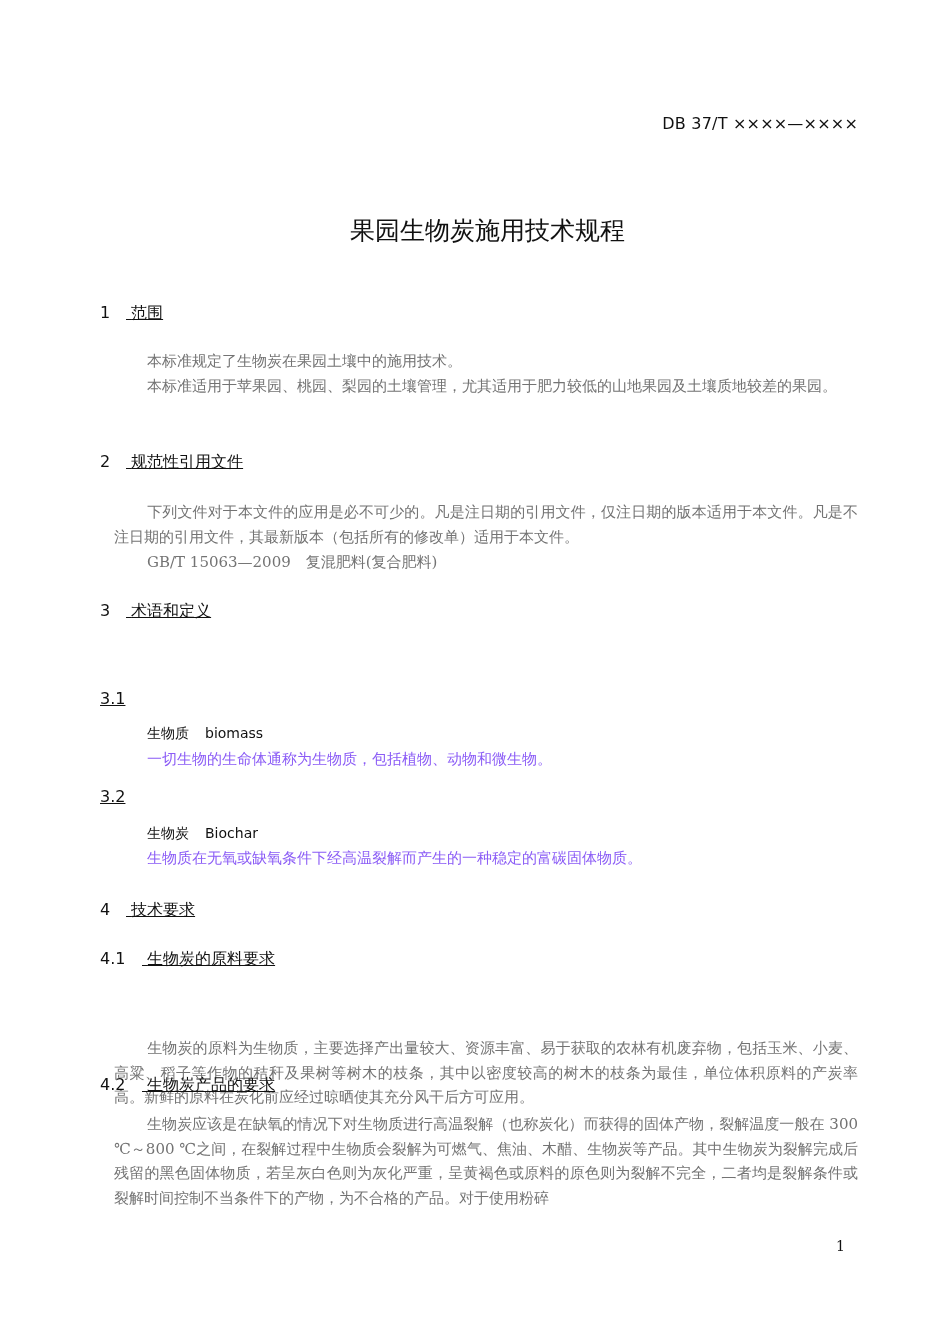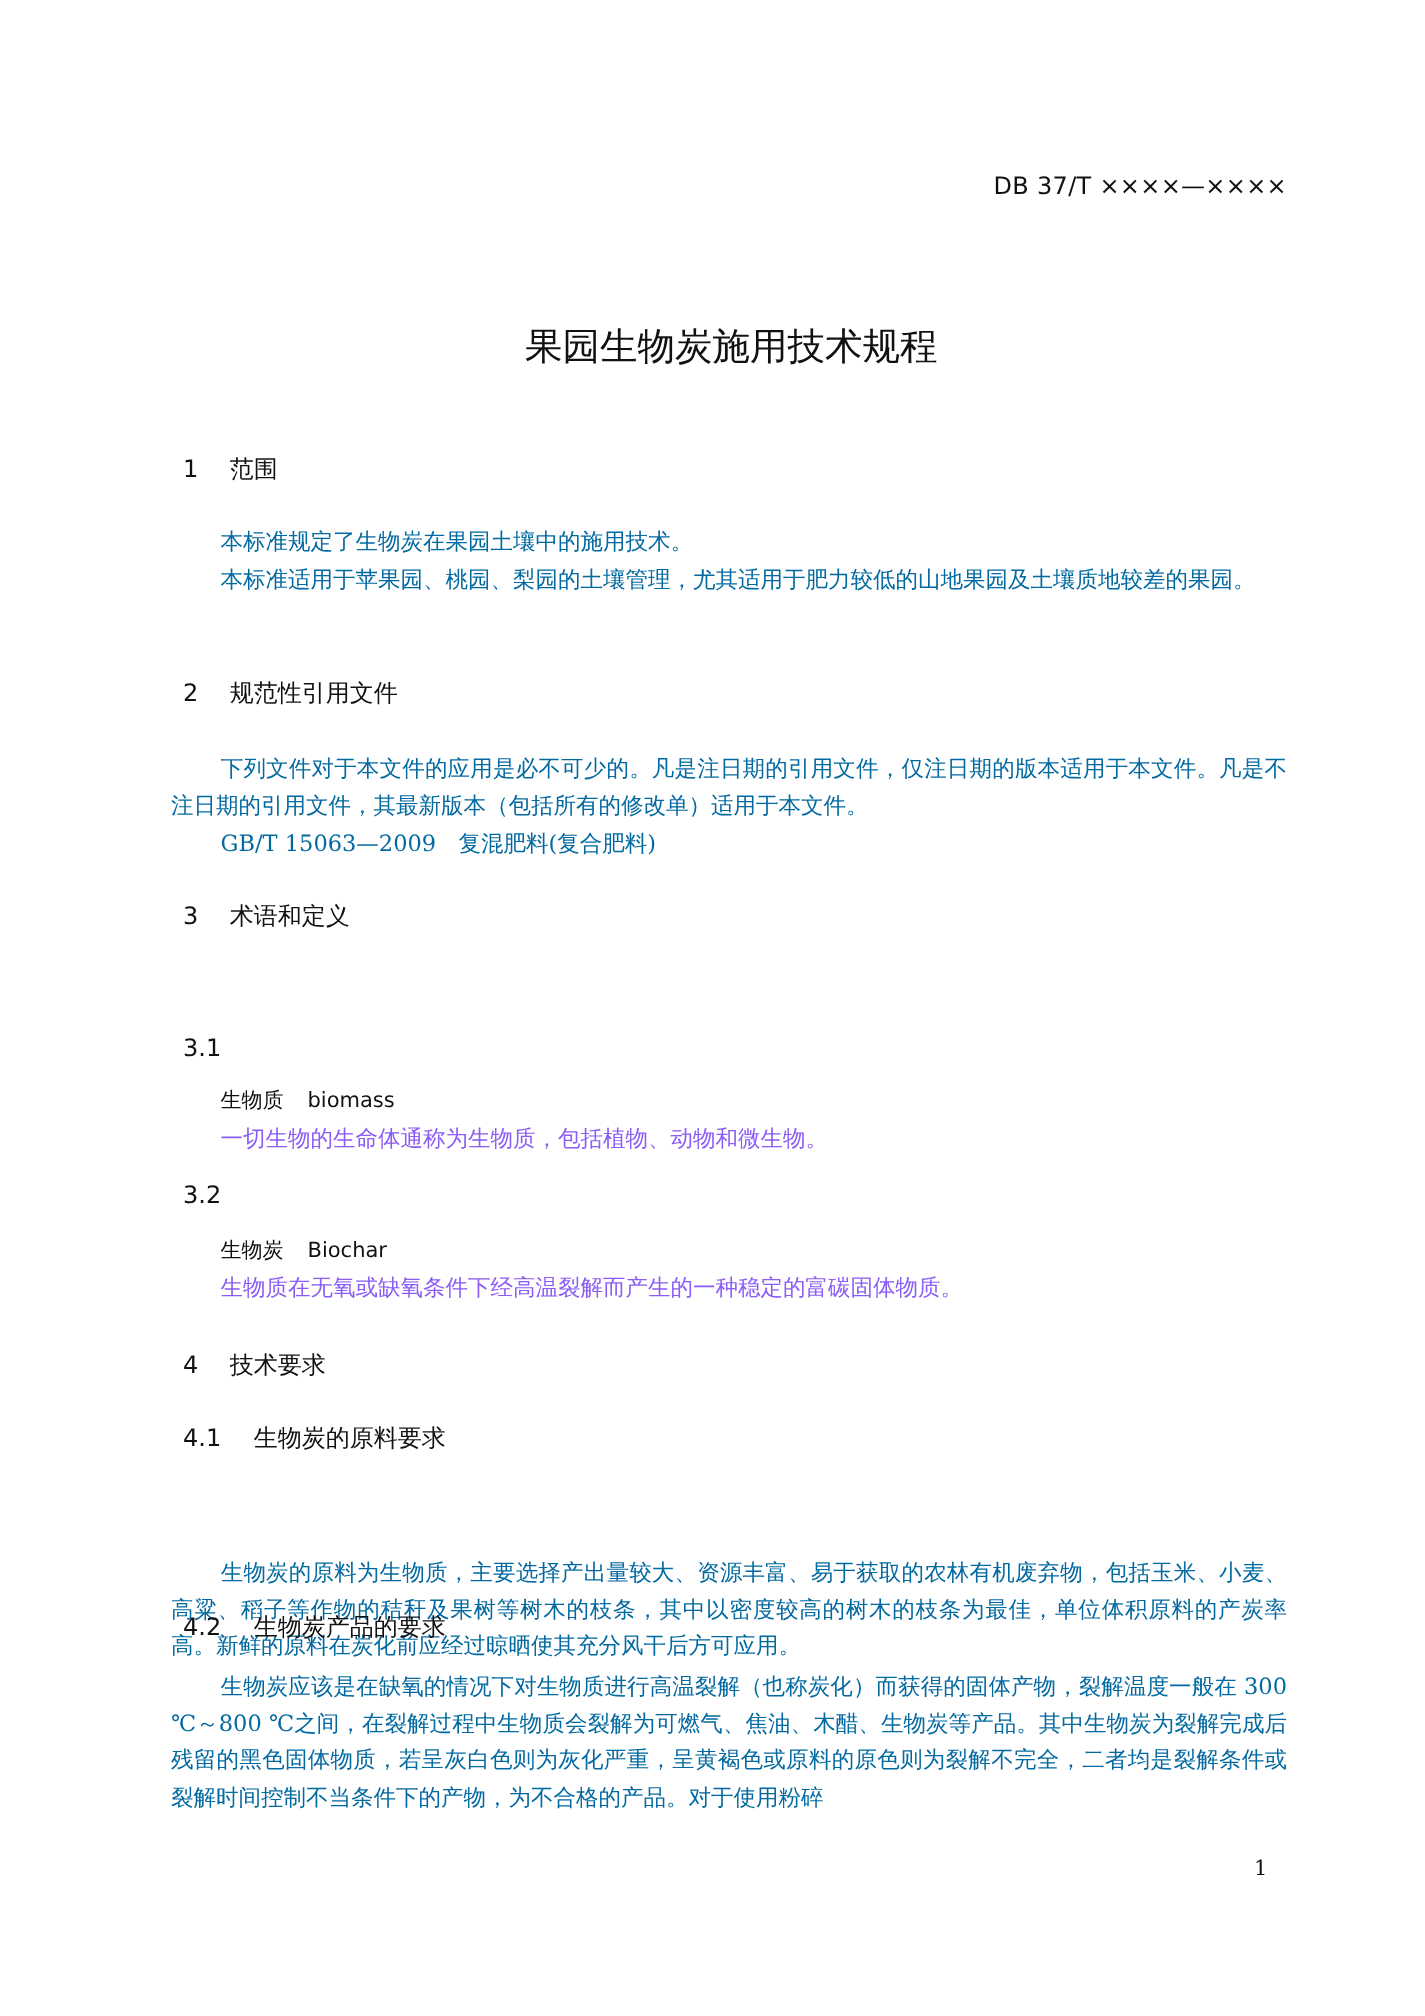--- a/index.html
+++ b/index.html
@@ -28,33 +28,34 @@
       right: 92px; top: 114px;
       font-size: 16px;
       letter-spacing: 0.2px;
     }
     .doc-title {
       left: 0; width: 975px; top: 214px;
       text-align: center;
       font-size: 25px;
     }
     .heading {
-      left: 122px;
+      left: 100px;
       font-size: 16px;
+      text-decoration: underline;
     }
     .heading .num { display: inline-block; min-width: 26px; }
     .heading .num.wide { min-width: 42px; }
     .para {
       left: 114px; width: 744px;
       font-size: 15px;
       line-height: 24.5px;
       white-space: normal;
       text-align: justify;
       text-justify: inter-character;
-      color: #0369a1;
+      color: #737373;
     }
     .para .indent { display: inline-block; width: 33px; }
     .term-line {
       left: 147px;
       font-size: 14px;
     }
     .term-line .en { margin-left: 16px; }
     .def-line {
       left: 147px;
       font-size: 15px;

